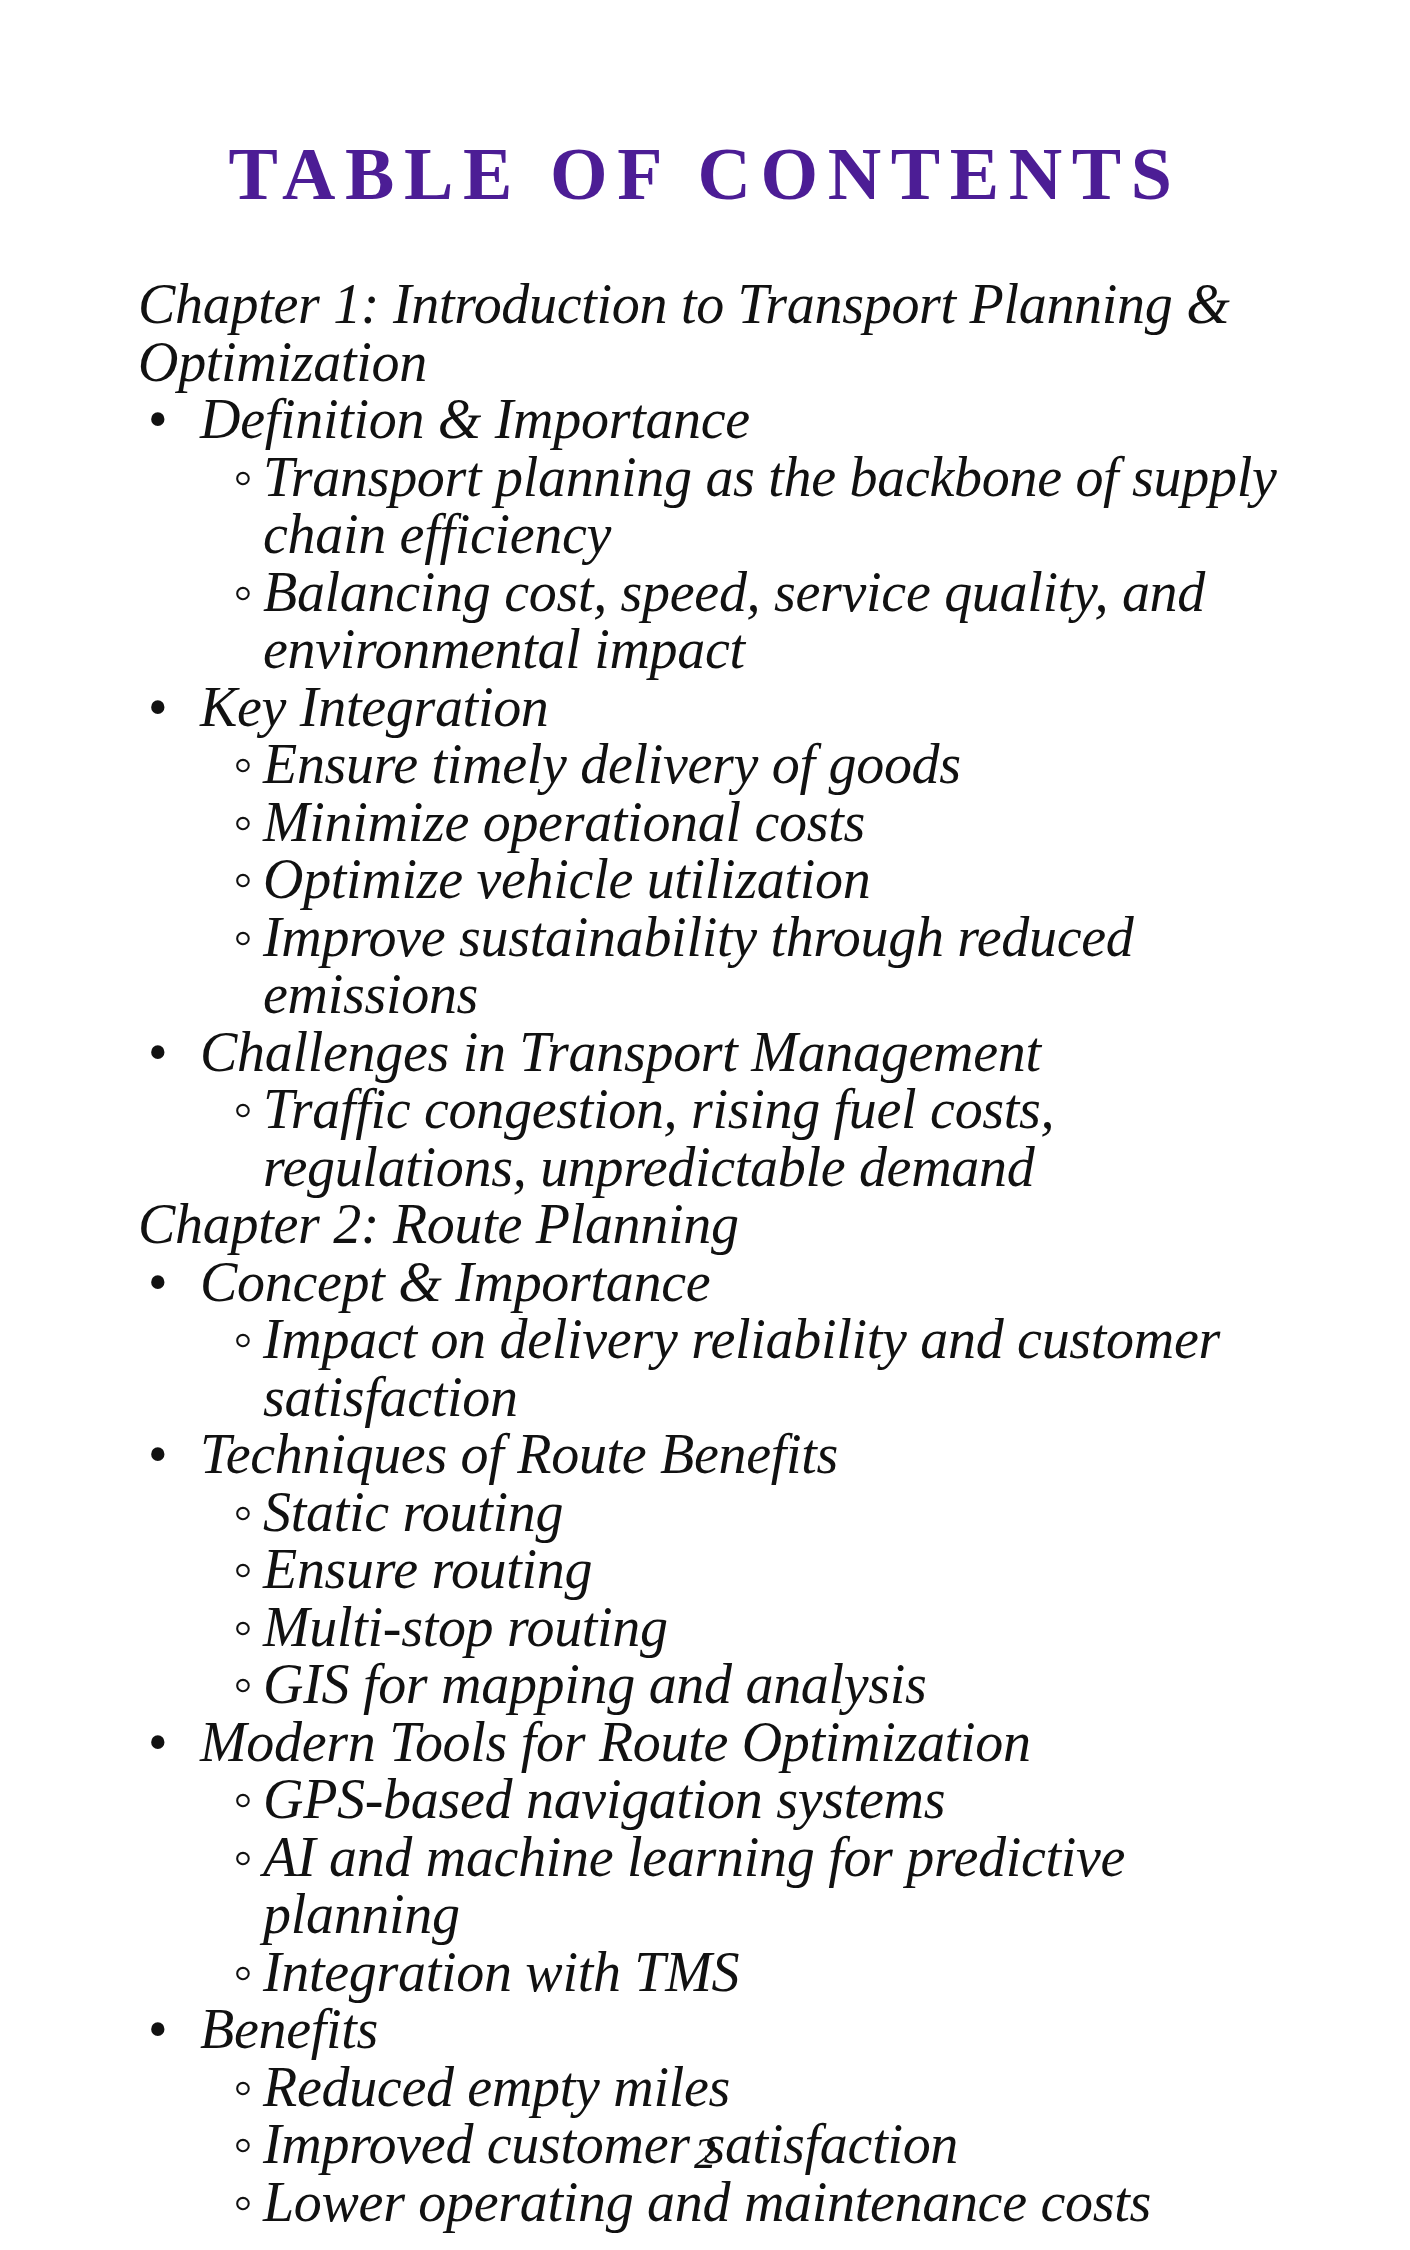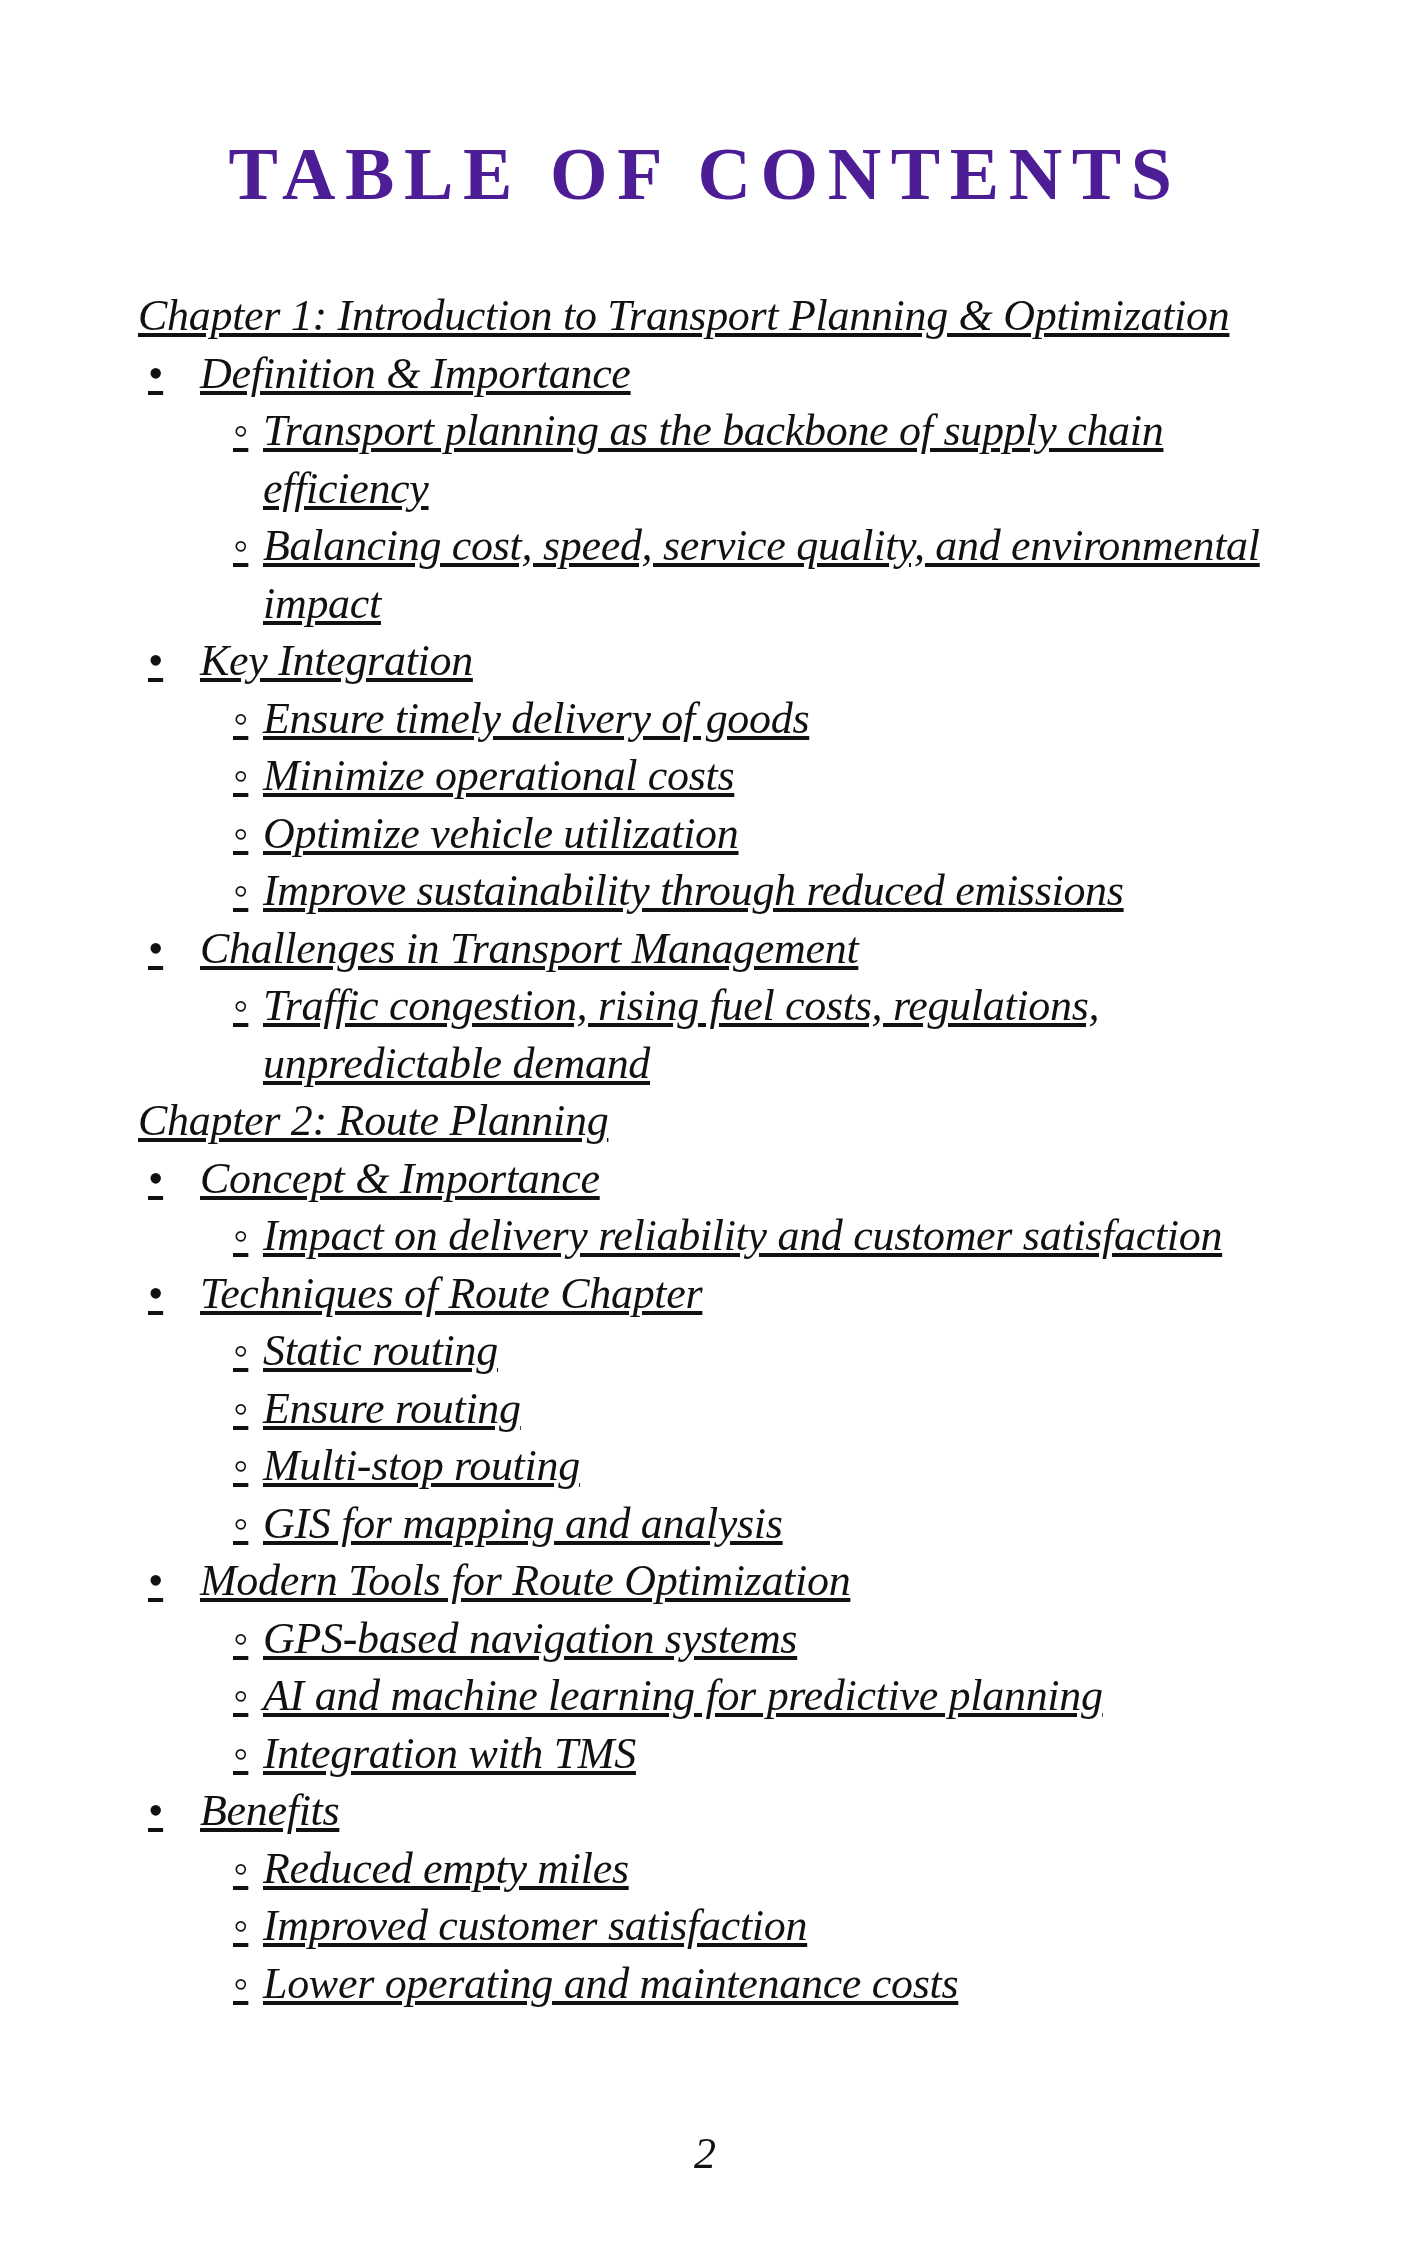--- a/index.html
+++ b/index.html
@@ -21,27 +21,26 @@
     text-align: center;
     font-size: 74px;
     font-weight: 700;
     font-style: normal;
     letter-spacing: 0.13em;
     white-space: nowrap;
   }
   .toc {
     position: absolute;
     left: 138px;
-    top: 287px;
+    top: 276px;
     width: 1140px;
     font-style: italic;
-    font-size: 44px;
+    font-size: 56px;
     line-height: 57.5px;
     letter-spacing: -0.3px;
-    text-decoration: underline;
   }
   .chapter {  }
   .item { display: flex; align-items: flex-start; }
   .item .bullet {
     font-style: normal;
     flex: 0 0 auto;
     user-select: none;
   }
   .item.l1 { padding-left: 10px; }
   .item.l1 .bullet { width: 52px; }
@@ -110,21 +109,21 @@
       <div class="item l1">
         <span class="bullet">•</span>
         <span class="txt">Concept &amp; Importance</span>
       </div>
       <div class="item l2">
         <span class="bullet">◦</span>
         <span class="txt">Impact on delivery reliability and customer satisfaction</span>
       </div>
       <div class="item l1">
         <span class="bullet">•</span>
-        <span class="txt">Techniques of Route Chapter</span>
+        <span class="txt">Techniques of Route Benefits</span>
       </div>
       <div class="item l2">
         <span class="bullet">◦</span>
         <span class="txt">Static routing</span>
       </div>
       <div class="item l2">
         <span class="bullet">◦</span>
         <span class="txt">Ensure routing</span>
       </div>
       <div class="item l2">

